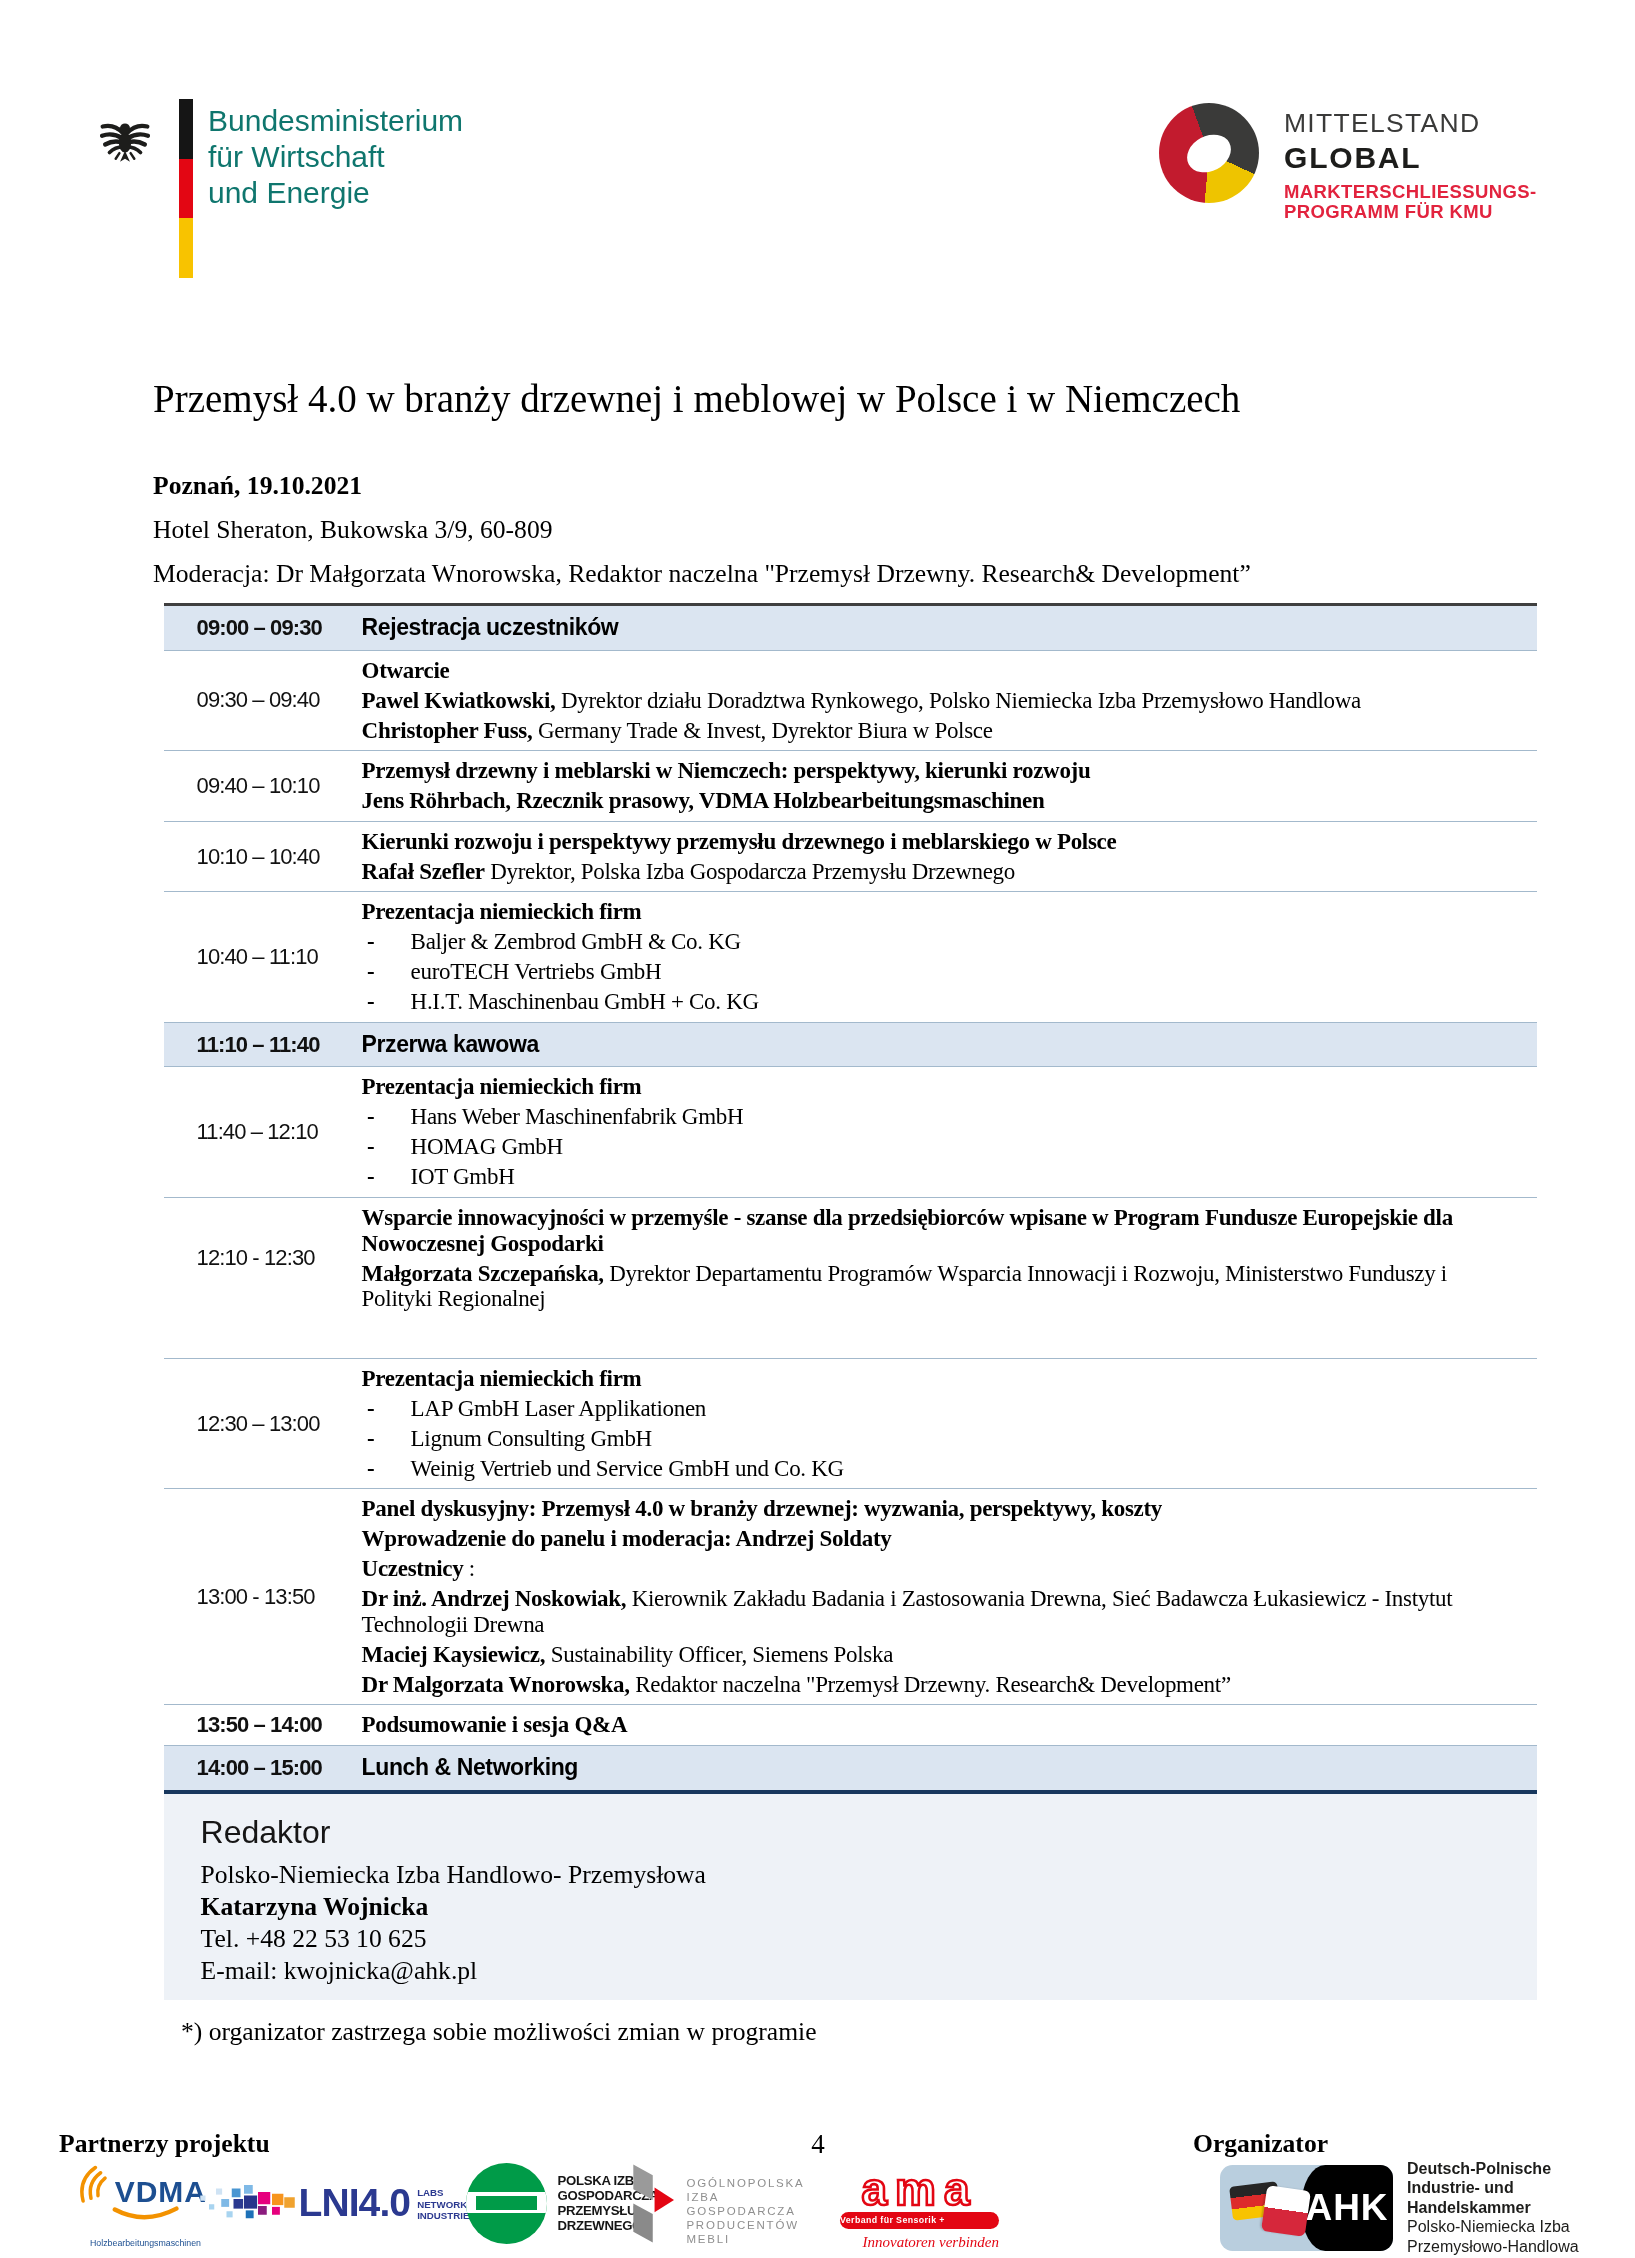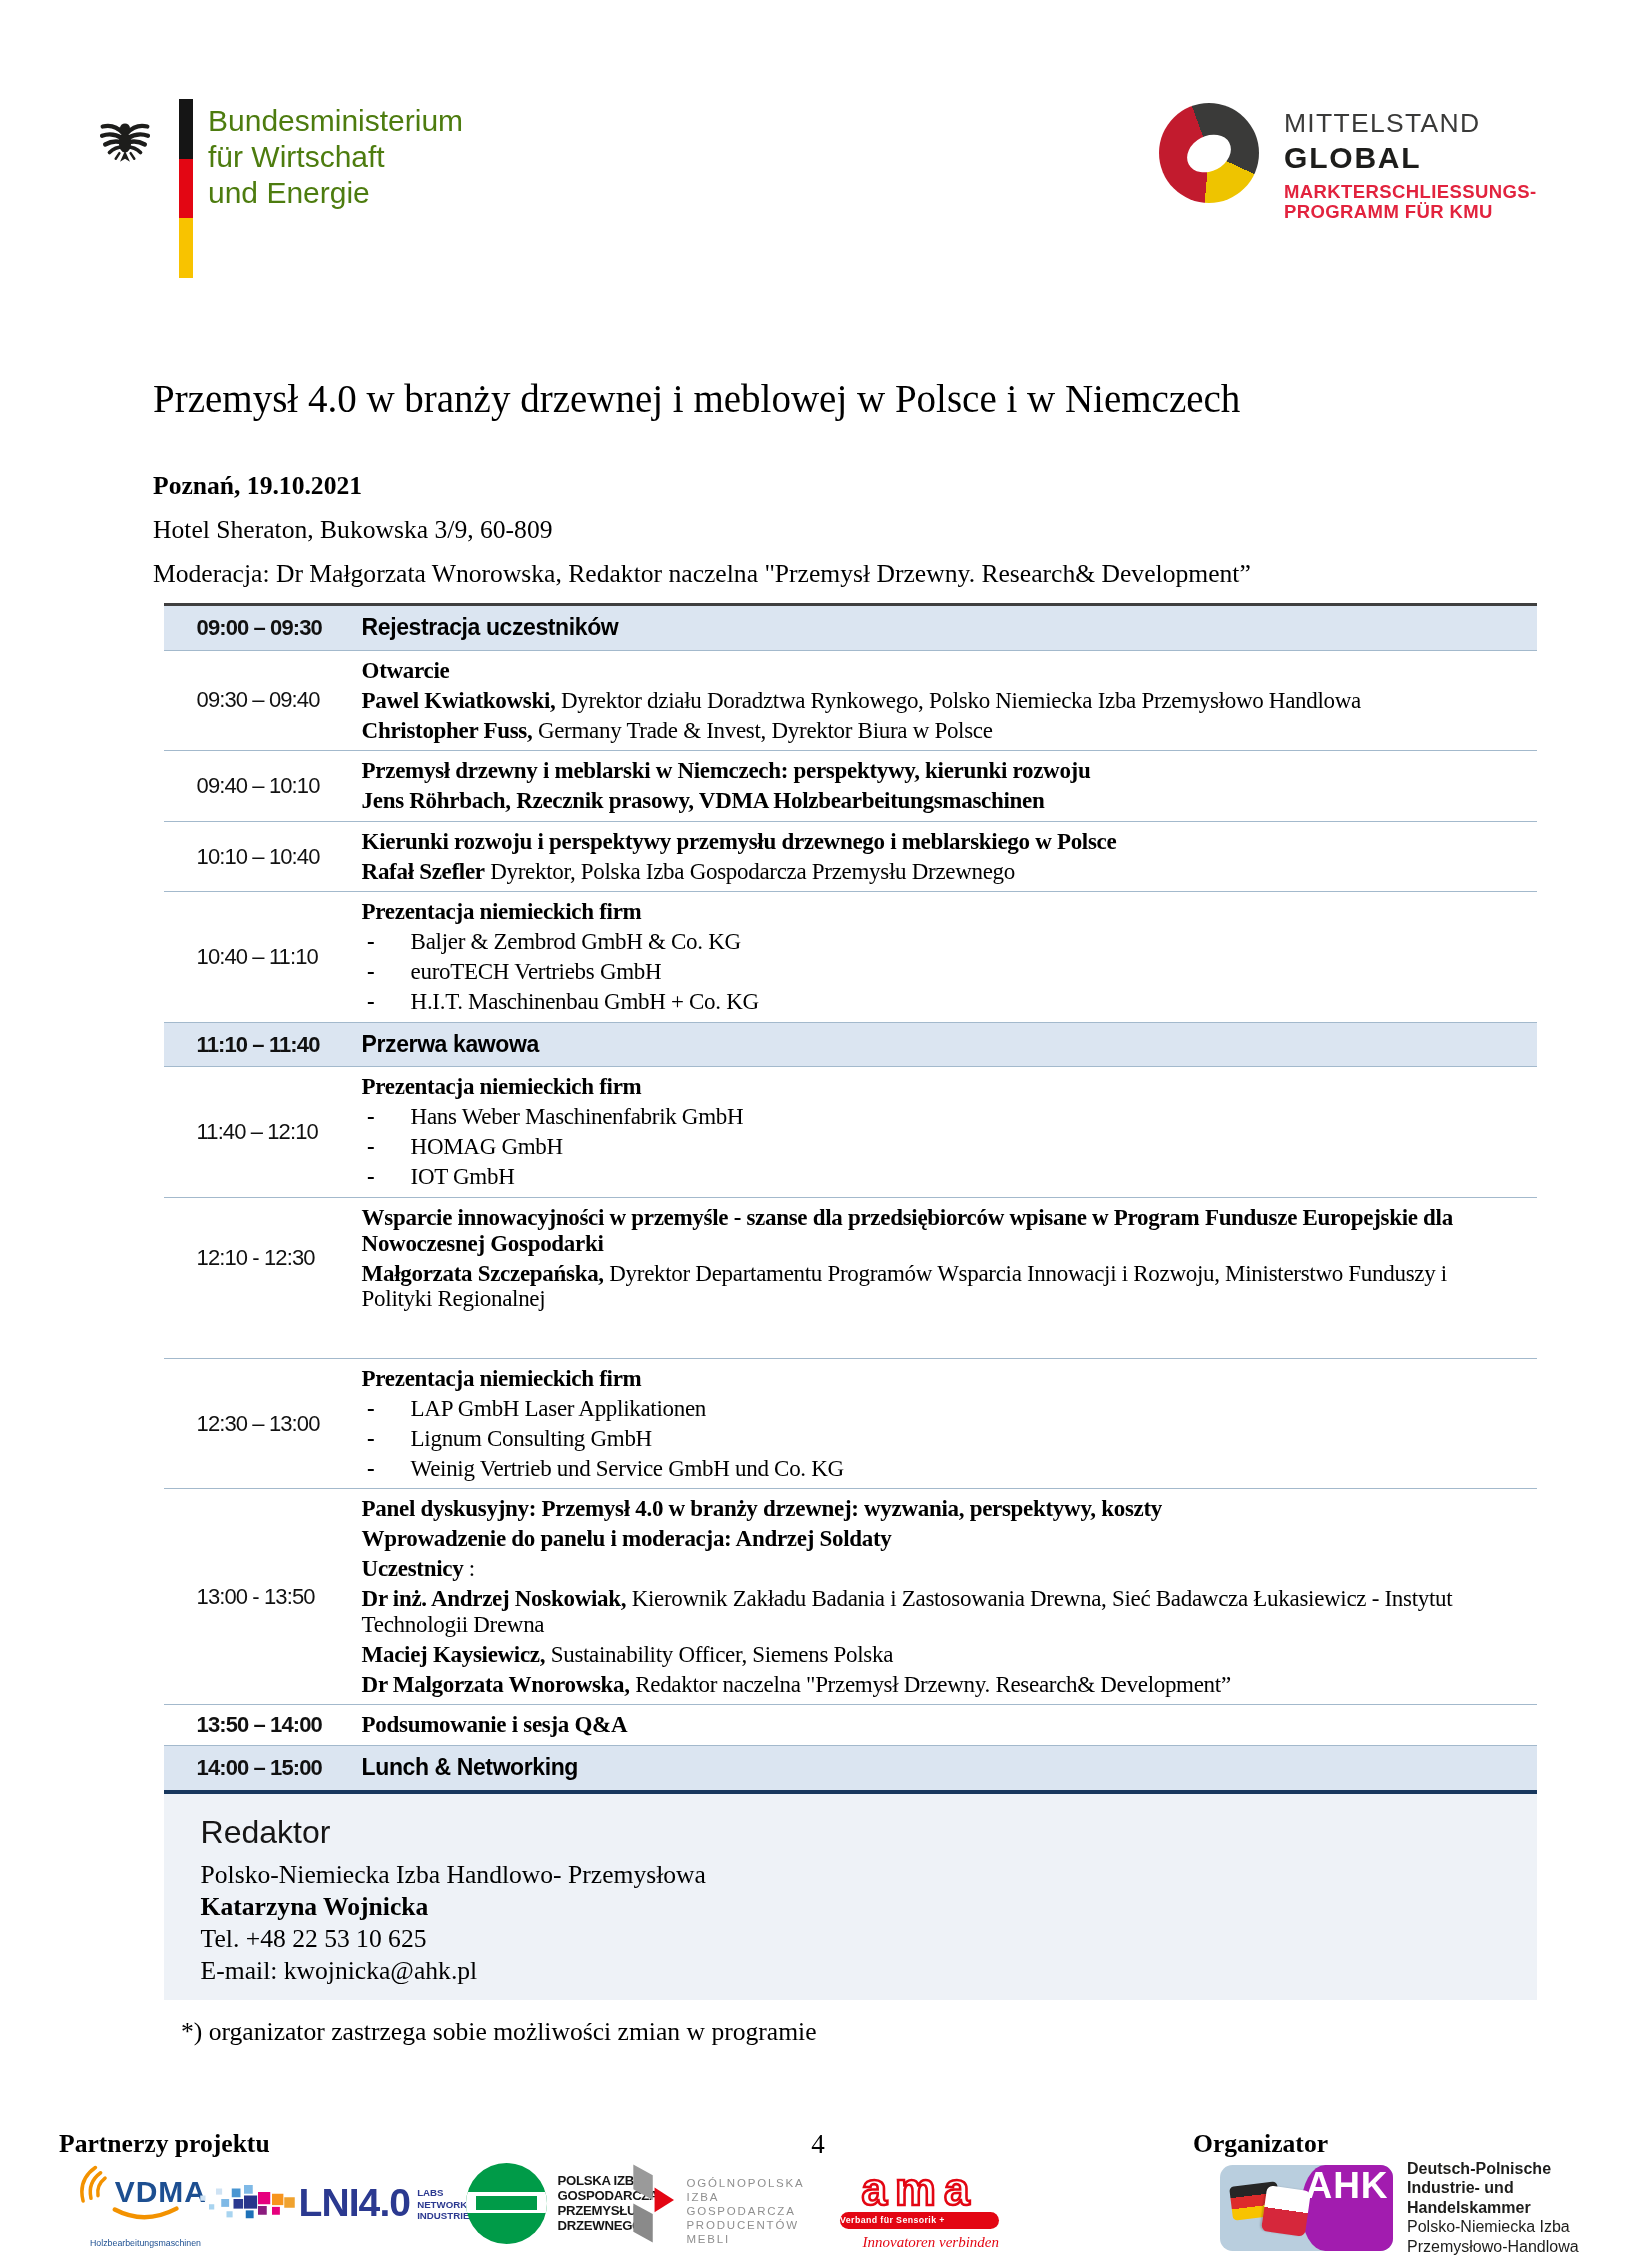--- a/index.html
+++ b/index.html
@@ -13,21 +13,21 @@
     margin:0 auto;
   }
   
   .bmwi{position:absolute;left:94px;top:99px;display:flex;align-items:flex-start;}
   .bmwi-eagle{width:62px;height:72px;margin-top:7px;}
   .bmwi-bar{width:14px;height:179px;margin-left:23px;display:flex;flex-direction:column;}
   .bmwi-bar .b1{flex:1;background:#151515;}
   .bmwi-bar .b2{flex:1;background:#e30613;}
   .bmwi-bar .b3{flex:1;background:#f8c300;}
   .bmwi-text{margin-left:15px;margin-top:3.5px;font-family:"Liberation Sans","DejaVu Sans",sans-serif;
-    font-size:30px;line-height:36px;color:#4d7c0f;}
+    font-size:30px;line-height:36px;color:#0f766e;}
   .mg{position:absolute;left:1159px;top:103px;display:flex;align-items:flex-start;}
   .mg-sphere{width:100px;height:100px;border-radius:50%;position:relative;
     background:conic-gradient(#3a3a39 0deg 115deg,#eec400 115deg 185deg,#c21b2e 185deg 340deg,#3a3a39 340deg 360deg);}
   .mg-sphere::after{content:"";position:absolute;left:27px;top:33px;width:46px;height:35px;
     background:#fff;border-radius:50%;transform:rotate(-28deg);}
   .mg-text{margin-left:25px;margin-top:5.3px;font-family:"Liberation Sans","DejaVu Sans",sans-serif;}
   .mg-l1{font-size:26.5px;font-weight:400;letter-spacing:1.3px;color:#3a3a39;}
   .mg-l2{font-size:30px;font-weight:700;letter-spacing:1.8px;color:#1d1d1b;margin-top:1.8px;}
   .mg-l3,.mg-l4{font-size:18.5px;font-weight:700;letter-spacing:0.4px;color:#e2233e;line-height:20px;}
   .mg-l3{margin-top:7px;}
@@ -107,21 +107,21 @@
   .ama-script{font-style:italic;font-size:15px;color:#e30613;text-align:right;margin-top:5.3px;
     font-family:"Liberation Serif","DejaVu Serif",serif;}
   
   .ahk{left:1220px;top:0px;display:flex;align-items:center;}
   .ahk-box{width:173px;height:86px;border-radius:12.4px;overflow:hidden;display:flex;background:#b9cede;flex:none;}
   .ahk-flags{position:relative;width:102px;height:100%;}
   .flag-de{position:absolute;left:10.6px;top:19.4px;width:48px;height:34px;border-radius:4.4px;
     background:linear-gradient(#262626 33%,#dd2b2b 33% 66%,#f8c300 66%);transform:rotate(-7deg);}
   .flag-pl{position:absolute;left:44px;top:23px;width:44px;height:46px;border-radius:6.2px;
     background:linear-gradient(#ffffff 48%,#d6273b 48%);transform:rotate(8deg);box-shadow:-1.8px 0 1.8px rgba(0,0,0,.18);}
-  .ahk-right{flex:1;background:#a21caf;display:flex;justify-content:center;
+  .ahk-right{flex:1;background:#000000;display:flex;align-items:center;justify-content:center;
     border-top-left-radius:30px 53px;border-bottom-left-radius:30px 53px;margin-left:-21px;}
   .ahk-abbr{color:#fff;font-family:"Liberation Sans","DejaVu Sans",sans-serif;font-weight:700;font-size:37px;letter-spacing:0.9px;}
   .ahk-text{margin-left:14px;font-family:"Liberation Sans","DejaVu Sans",sans-serif;
     font-size:16px;line-height:19.4px;color:#1d1d1b;}
   .ahk-text .bold{font-weight:700;}
 </style>
 </head>
 <body>
 
 <div class="page">

